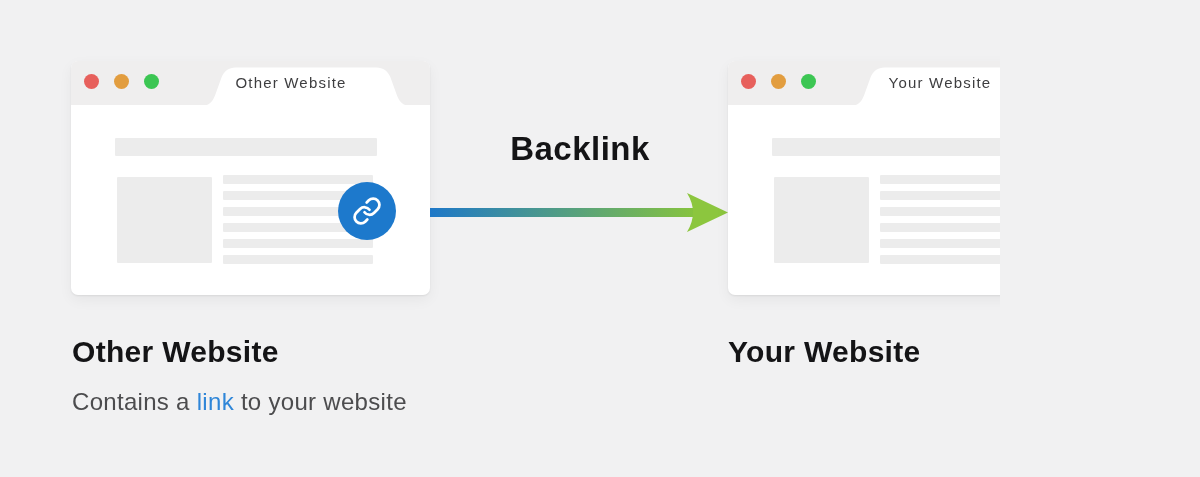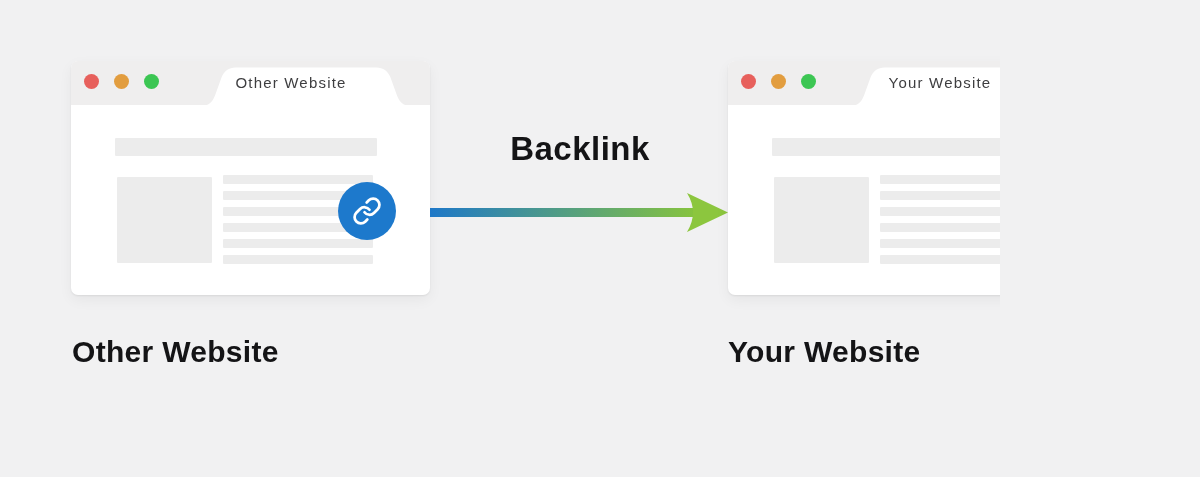--- a/index.html
+++ b/index.html
@@ -133,16 +133,19 @@
       <div class="ph-line"></div>
       <div class="ph-line"></div>
       <div class="ph-line"></div>
       <div class="ph-line"></div>
       <div class="ph-line"></div>
       <div class="ph-line"></div>
     </div>
   </div>
 
   <div class="caption-heading cap-left">Other Website</div>
+  <div class="caption-sub cap-left">
+    <span>Contains a </span><span style="color: rgb(47, 134, 216);">link</span><span> to your website</span>
+  </div>
 
   <div class="caption-heading cap-right">Your Website</div>
 
 </div>
 
 </body></html>

